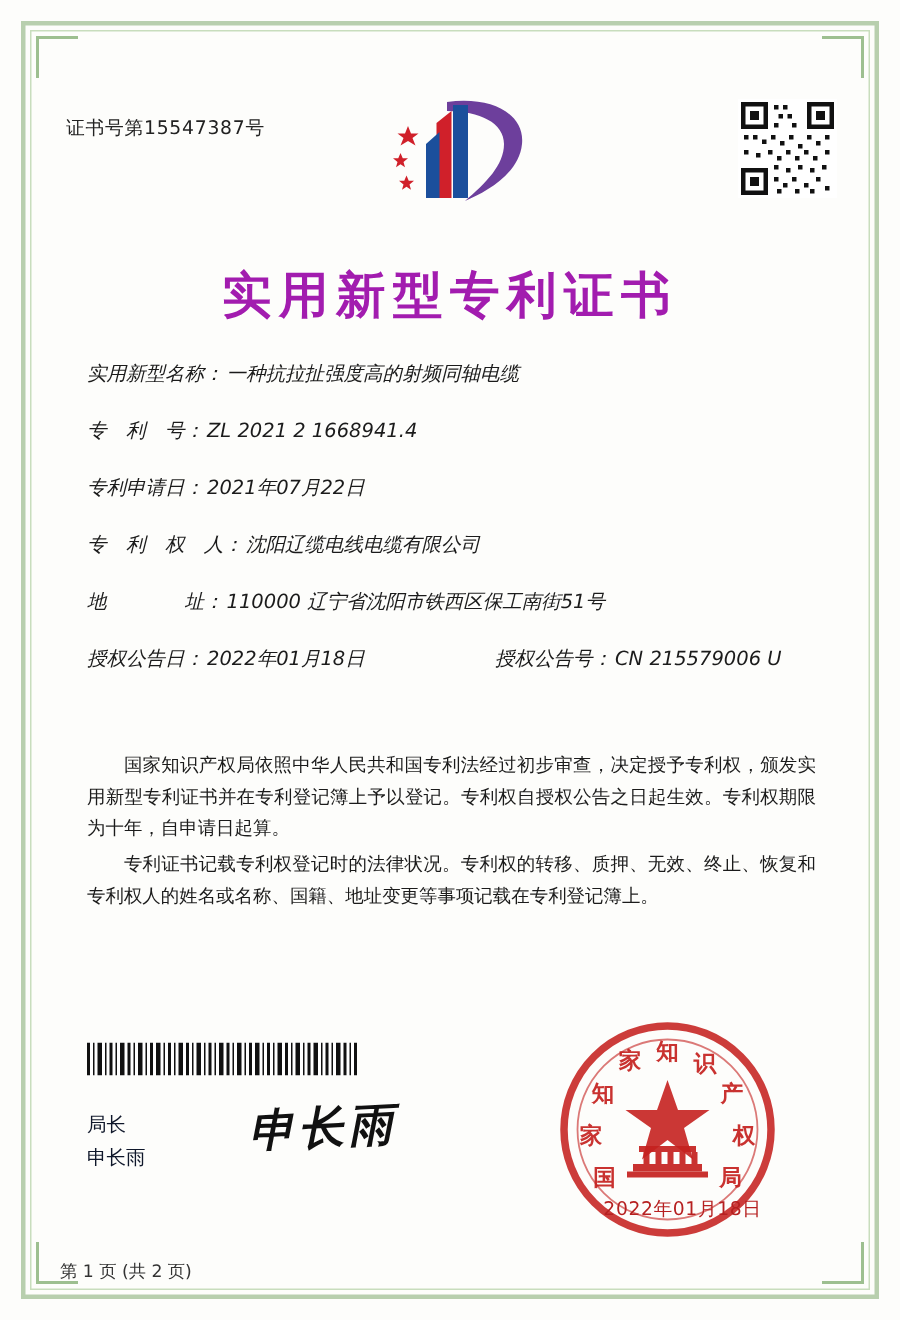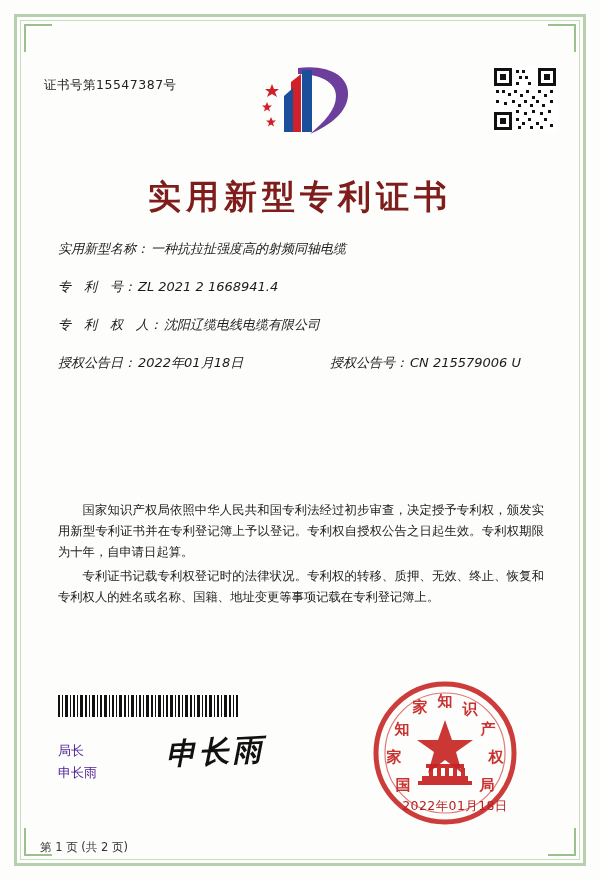--- a/index.html
+++ b/index.html
@@ -91,21 +91,21 @@
   .title {
     position: absolute;
     left: 0;
     top: 135px;
     width: 520px;
     text-align: center;
     font-family: Liberation Mono, monospace;
     font-size: 33px;
     font-weight: bold;
     letter-spacing: 5px;
-    color: #7f1d1d;
+    color: #a21caf;
   }
 
   .fields {
     position: absolute;
     left: 18px;
     top: 200px;
     width: 500px;
   }
   .field-row {
     position: relative;
@@ -153,21 +153,21 @@
 
   .signature-block {
     position: absolute;
     left: 18px;
     top: 700px;
     width: 300px;
   }
   .sig-label {
     font-size: 13px;
     line-height: 22px;
-    color: #4c1d95;
+    color: #0f172a;
   }
   .sig-hand {
     position: absolute;
     left: 108px;
     top: -8px;
     font-family: "DejaVu Serif", serif;
     font-size: 30px;
     font-style: italic;
     font-weight: bold;
     color: #111;
@@ -295,21 +295,27 @@
     <div class="title">实用新型专利证书</div>
 
     <div class="fields">
       <div class="field-row">
         <span class="field-label">实用新型名称：</span><span class="field-value">一种抗拉扯强度高的射频同轴电缆</span>
       </div>
       <div class="field-row">
         <span class="field-label">专　利　号：</span><span class="field-value">ZL 2021 2 1668941.4</span>
       </div>
       <div class="field-row">
+        <span class="field-label">专利申请日：</span><span class="field-value">2021年07月22日</span>
+      </div>
+      <div class="field-row">
         <span class="field-label">专　利　权　人：</span><span class="field-value">沈阳辽缆电线电缆有限公司</span>
+      </div>
+      <div class="field-row">
+        <span class="field-label">地　　　　址：</span><span class="field-value">110000 辽宁省沈阳市铁西区保工南街51号</span>
       </div>
       <div class="field-row two-col">
         <span class="field-label">授权公告日：</span><span class="field-value">2022年01月18日</span>
         <span class="col2">
           <span class="field-label">授权公告号：</span><span class="field-value">CN 215579006 U</span>
         </span>
       </div>
     </div>
 
     <div class="paragraphs">

